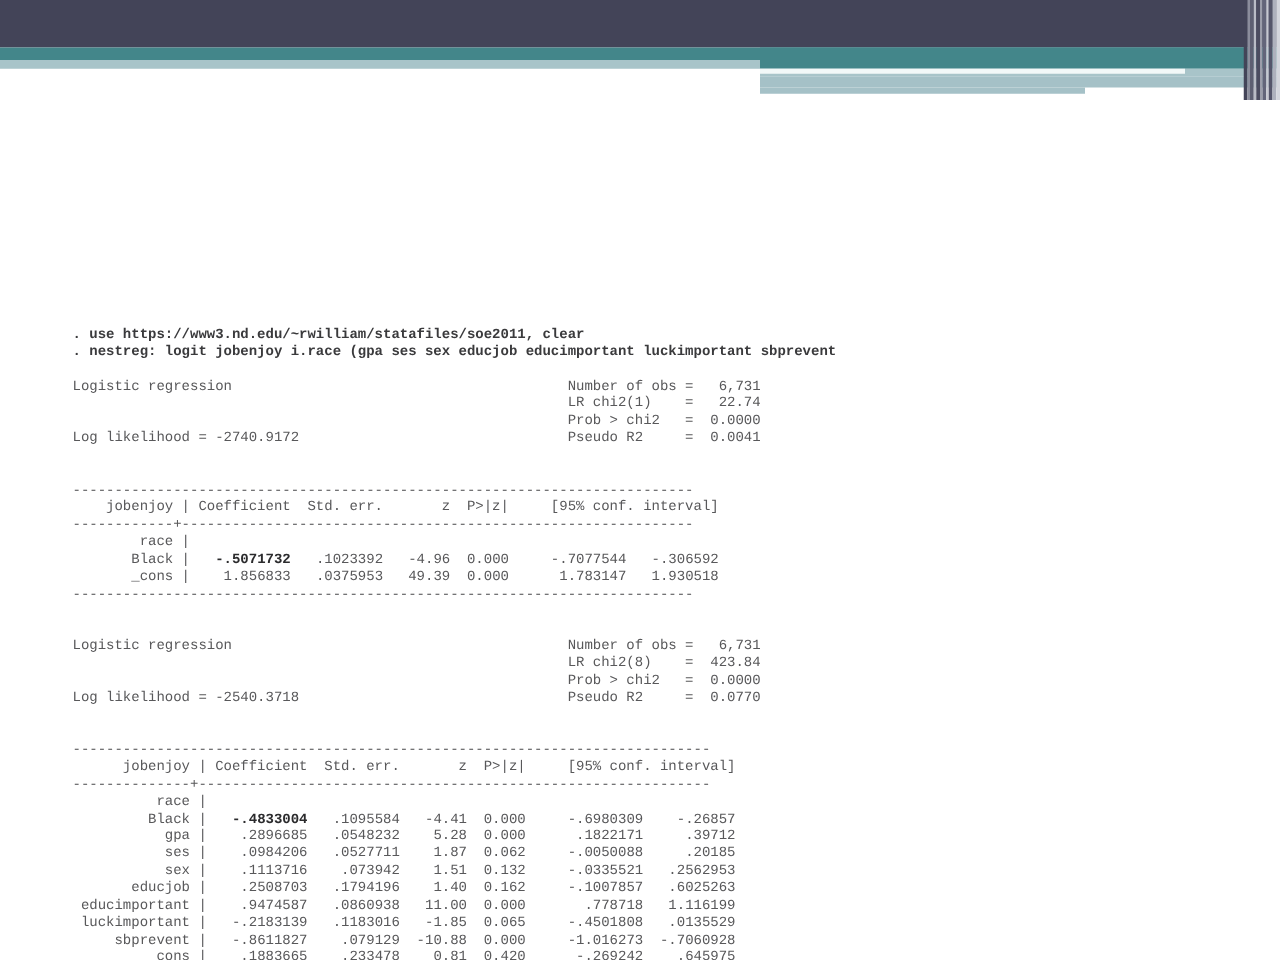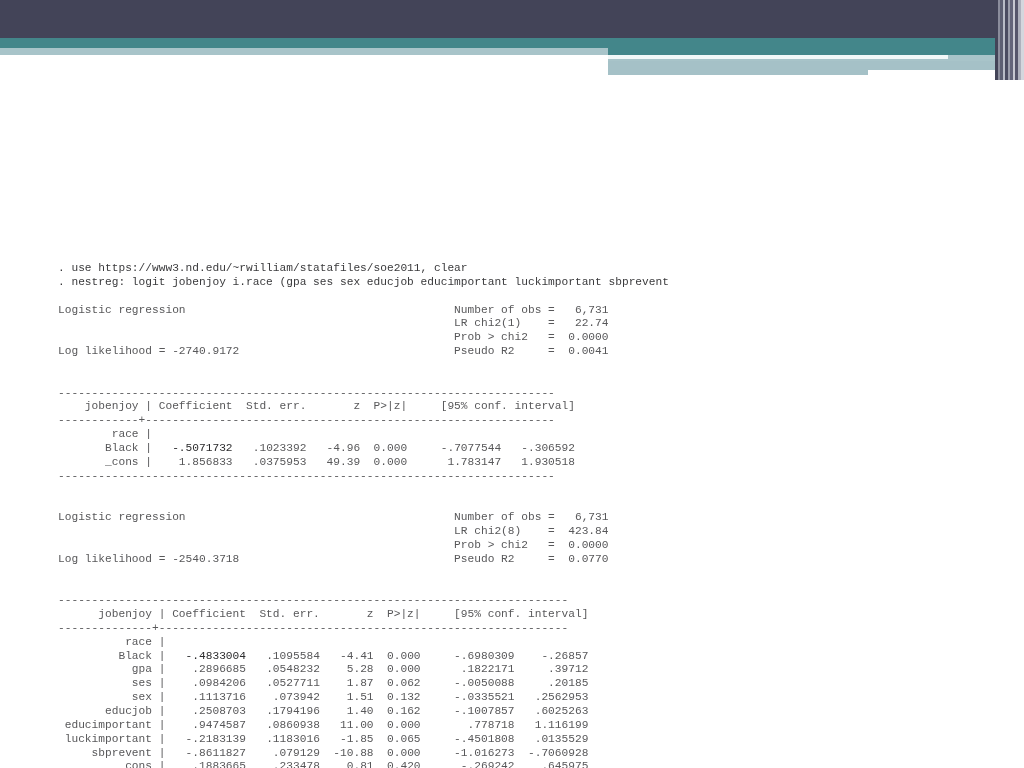--- a/index.html
+++ b/index.html
@@ -99,25 +99,25 @@
     top: 262px;
     width: 700px;
     font-family: "Liberation Mono", "DejaVu Sans Mono", monospace;
     font-size: 11.2px;
     line-height: 13.85px;
     color: #58585a;
     white-space: pre;
     letter-spacing: 0px;
   }
   .console .cmd {
-    font-weight: normal;
+    font-weight: bold;
     color: #3a3a3c;
   }
   .console .hl {
-    font-weight: normal;
+    font-weight: bold;
     color: #2b2b2d;
   }
   .blank { display: block; height: 13.85px; }
 </style>
 </head>
 <body>
 
 <div class="banner">
   <div class="bar-navy"></div>
   <div class="bar-teal-full"></div>

